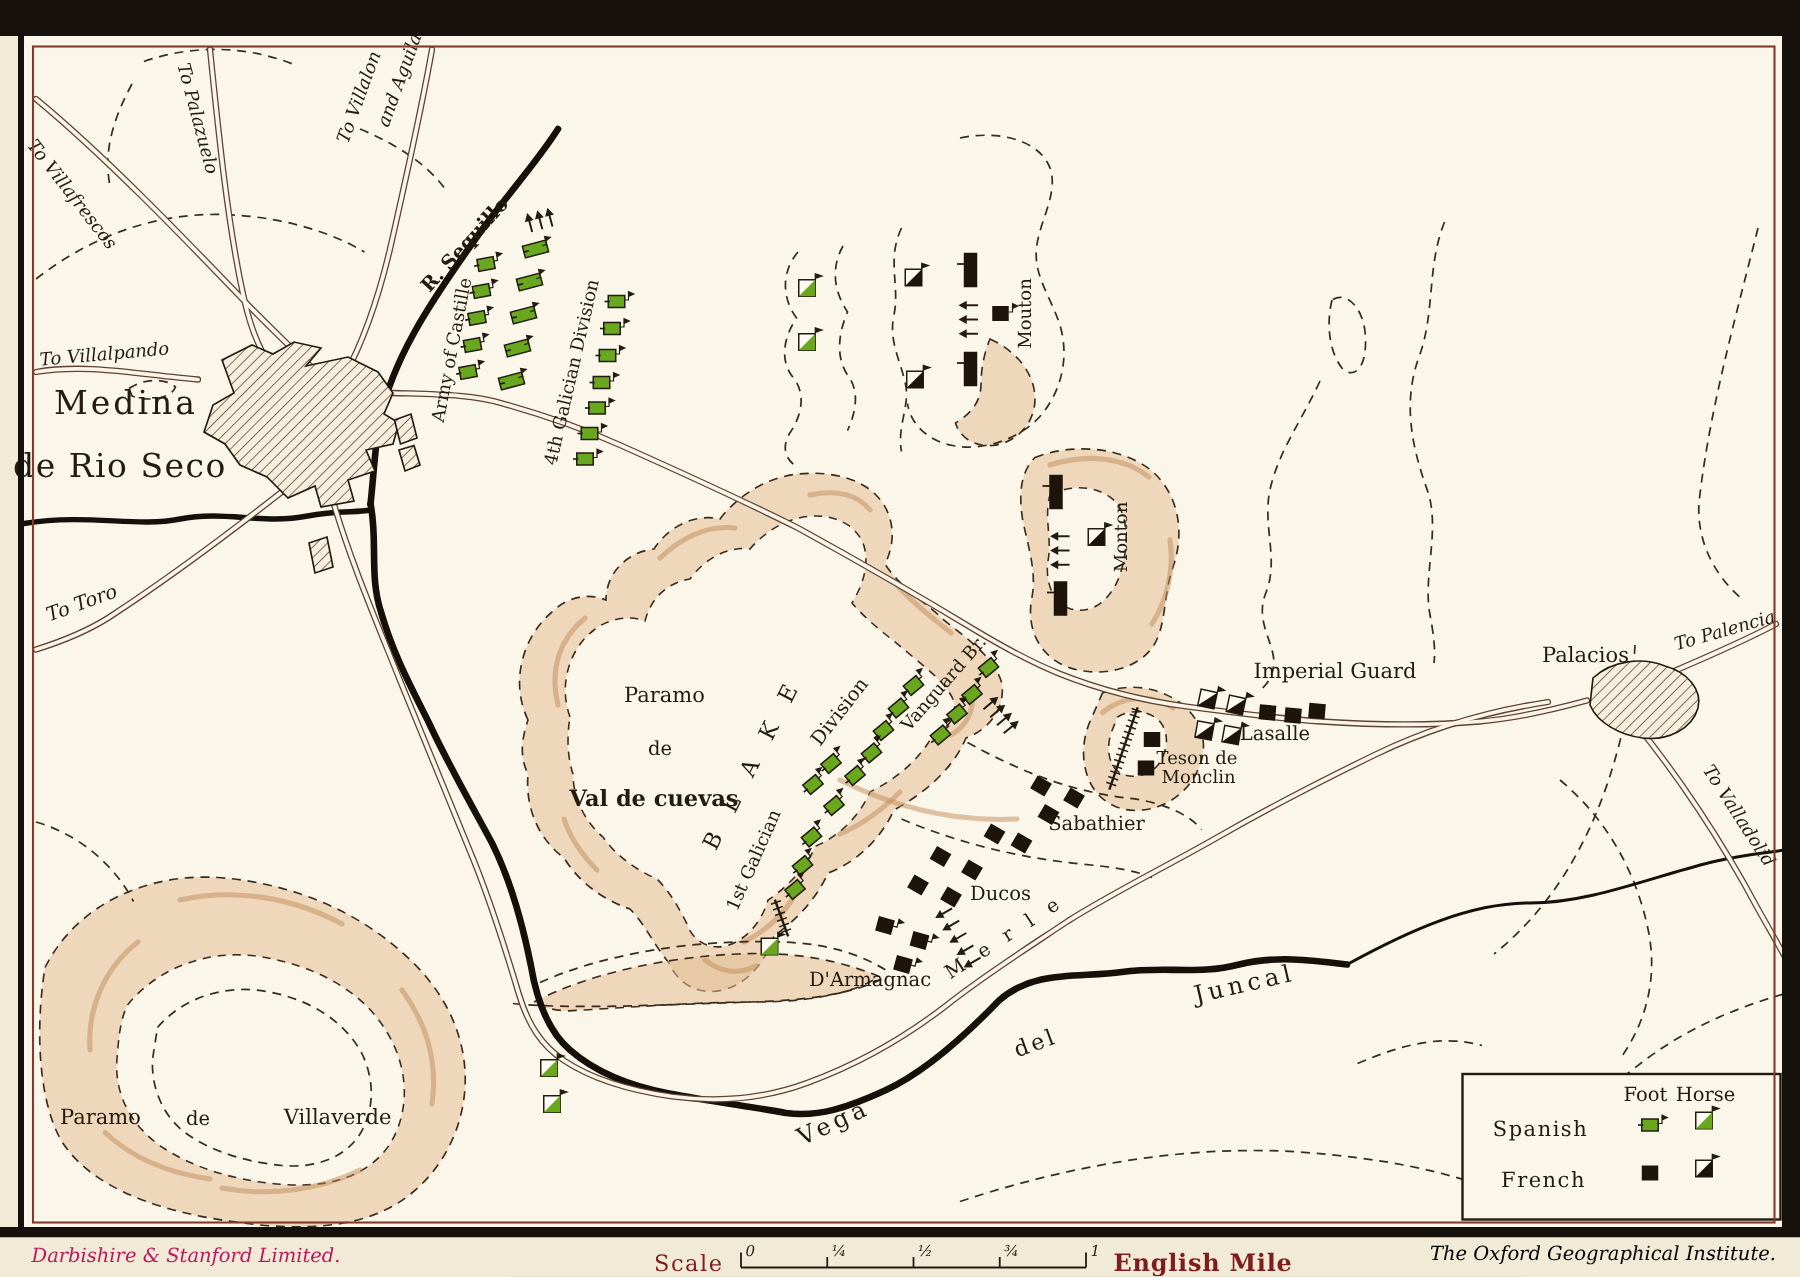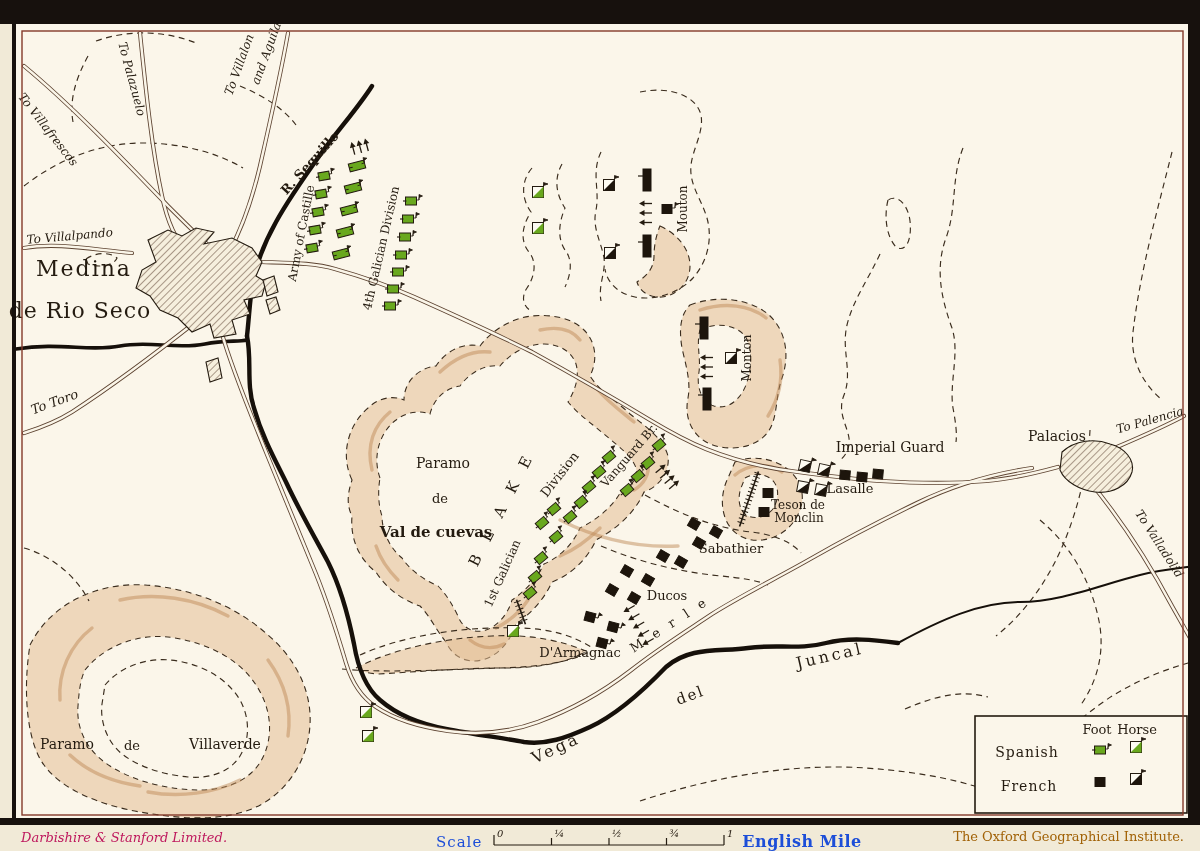--- a/index.html
+++ b/index.html
@@ -12,24 +12,24 @@
   .road-inner{fill:none;stroke:#faf5e8;stroke-width:2.5;stroke-linecap:round;}
   .river{fill:none;stroke:#16100a;stroke-linecap:round;}
   .contour{fill:none;stroke:#3a2c1d;stroke-width:1.15;stroke-dasharray:6 4.5;}
   .hill{fill:#e3bd93;fill-opacity:.55;stroke:#3a2c1d;stroke-width:1.1;stroke-dasharray:6 4.5;}
   .hillin{fill:#fbf6ea;stroke:#3a2c1d;stroke-width:1.05;stroke-dasharray:5.5 4.5;}
   .streak{fill:none;stroke:#c08c5a;stroke-width:3.4;opacity:.5;stroke-linecap:round;}
   .town{fill:url(#hatch);stroke:#241b10;stroke-width:1.1;}
   .legend-box{fill:#fbf6ea;stroke:#241b10;stroke-width:1.6;}
   .frame-dark{fill:#17110d;}
   .footer-left{position:absolute;left:21px;top:830px;font-style:italic;font-size:13px;color:#be185d;}
-  .footer-scale{position:absolute;left:436px;top:827px;display:flex;align-items:flex-end;color:#1d4ed8;}
+  .footer-scale{position:absolute;left:436px;top:827px;display:flex;align-items:flex-end;color:#7f1d1d;}
   .footer-scale .sl{font-size:15px;margin-right:6px;letter-spacing:1px;}
   .footer-scale .em{font-size:16px;font-weight:bold;margin-left:4px;letter-spacing:.5px;}
-  .footer-right{position:absolute;right:16px;top:829px;font-size:13px;color:#a16207;}
+  .footer-right{position:absolute;right:16px;top:829px;font-style:italic;font-size:13px;color:#000000;}
 </style>
 </head>
 <body>
 
 <div class="page">
 <svg id="map-svg" viewBox="0 0 1200 851" width="1200" height="851">
   <defs>
     <pattern id="hatch" width="5" height="5" patternUnits="userSpaceOnUse" patternTransform="rotate(45)">
       <rect width="5" height="5" fill="#f6efdd"></rect>
       <line x1="0" y1="0" x2="0" y2="5" stroke="#5a4030" stroke-width="1"></line>

